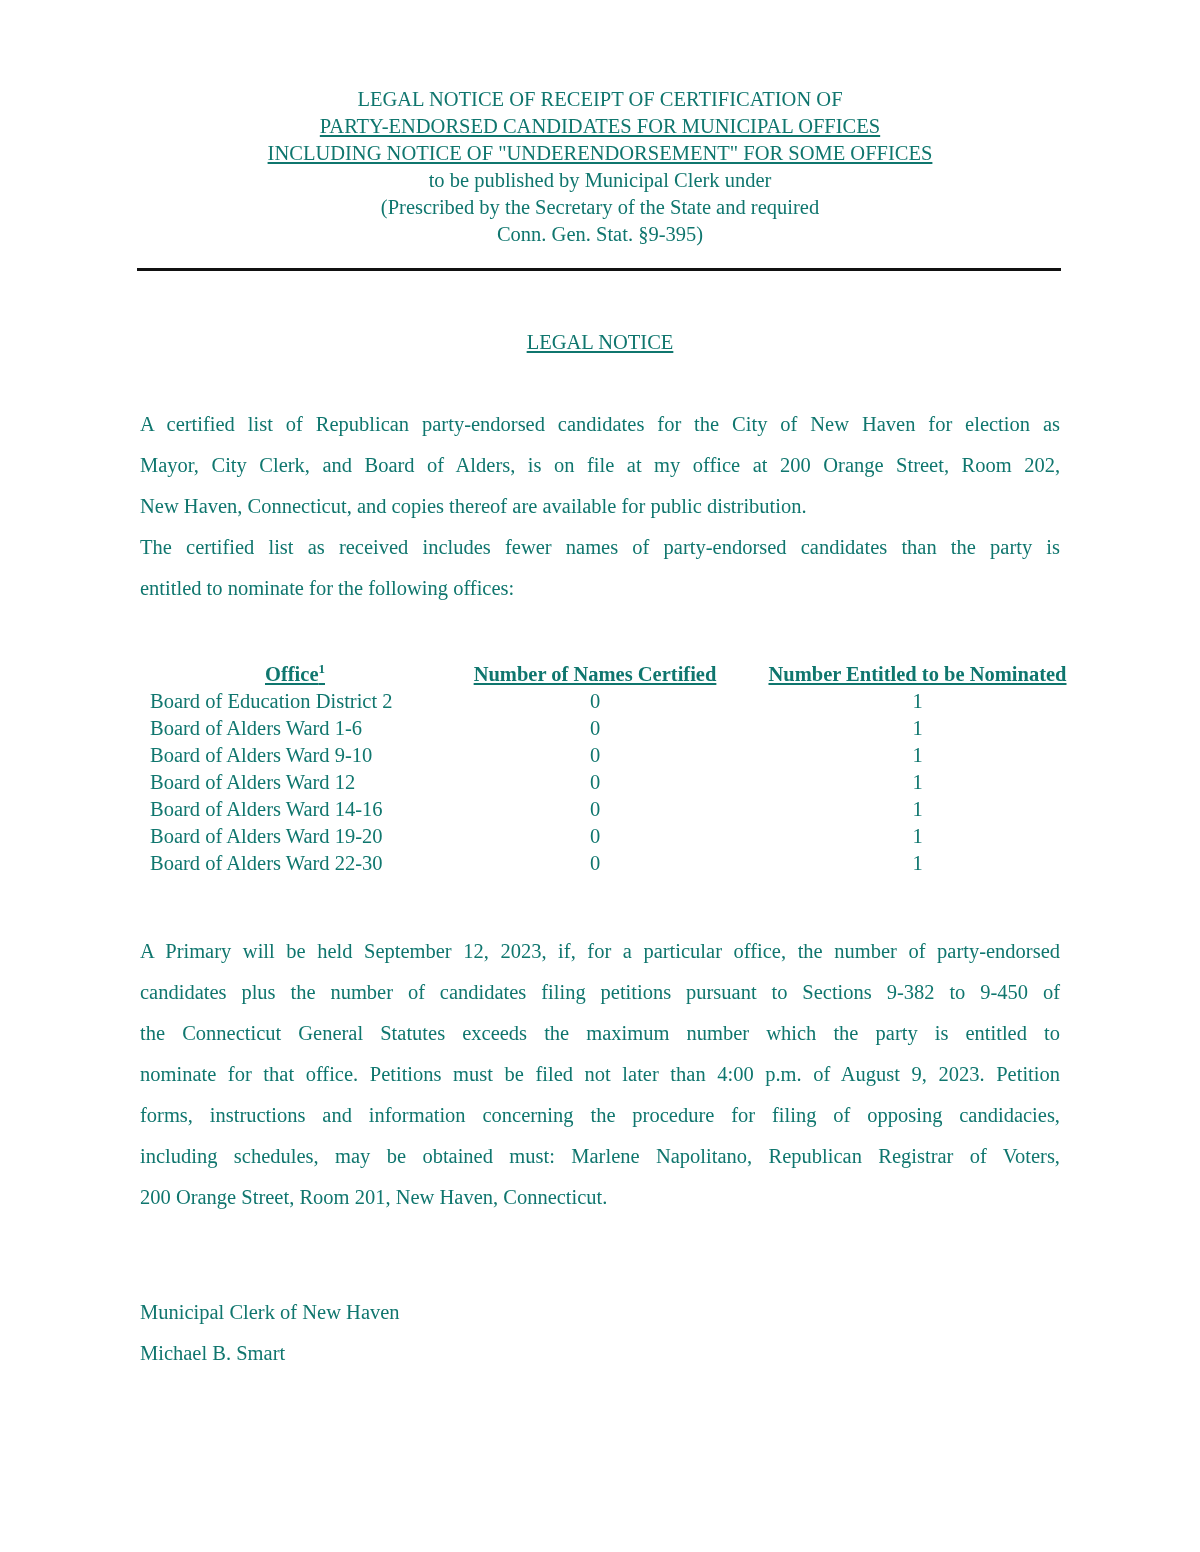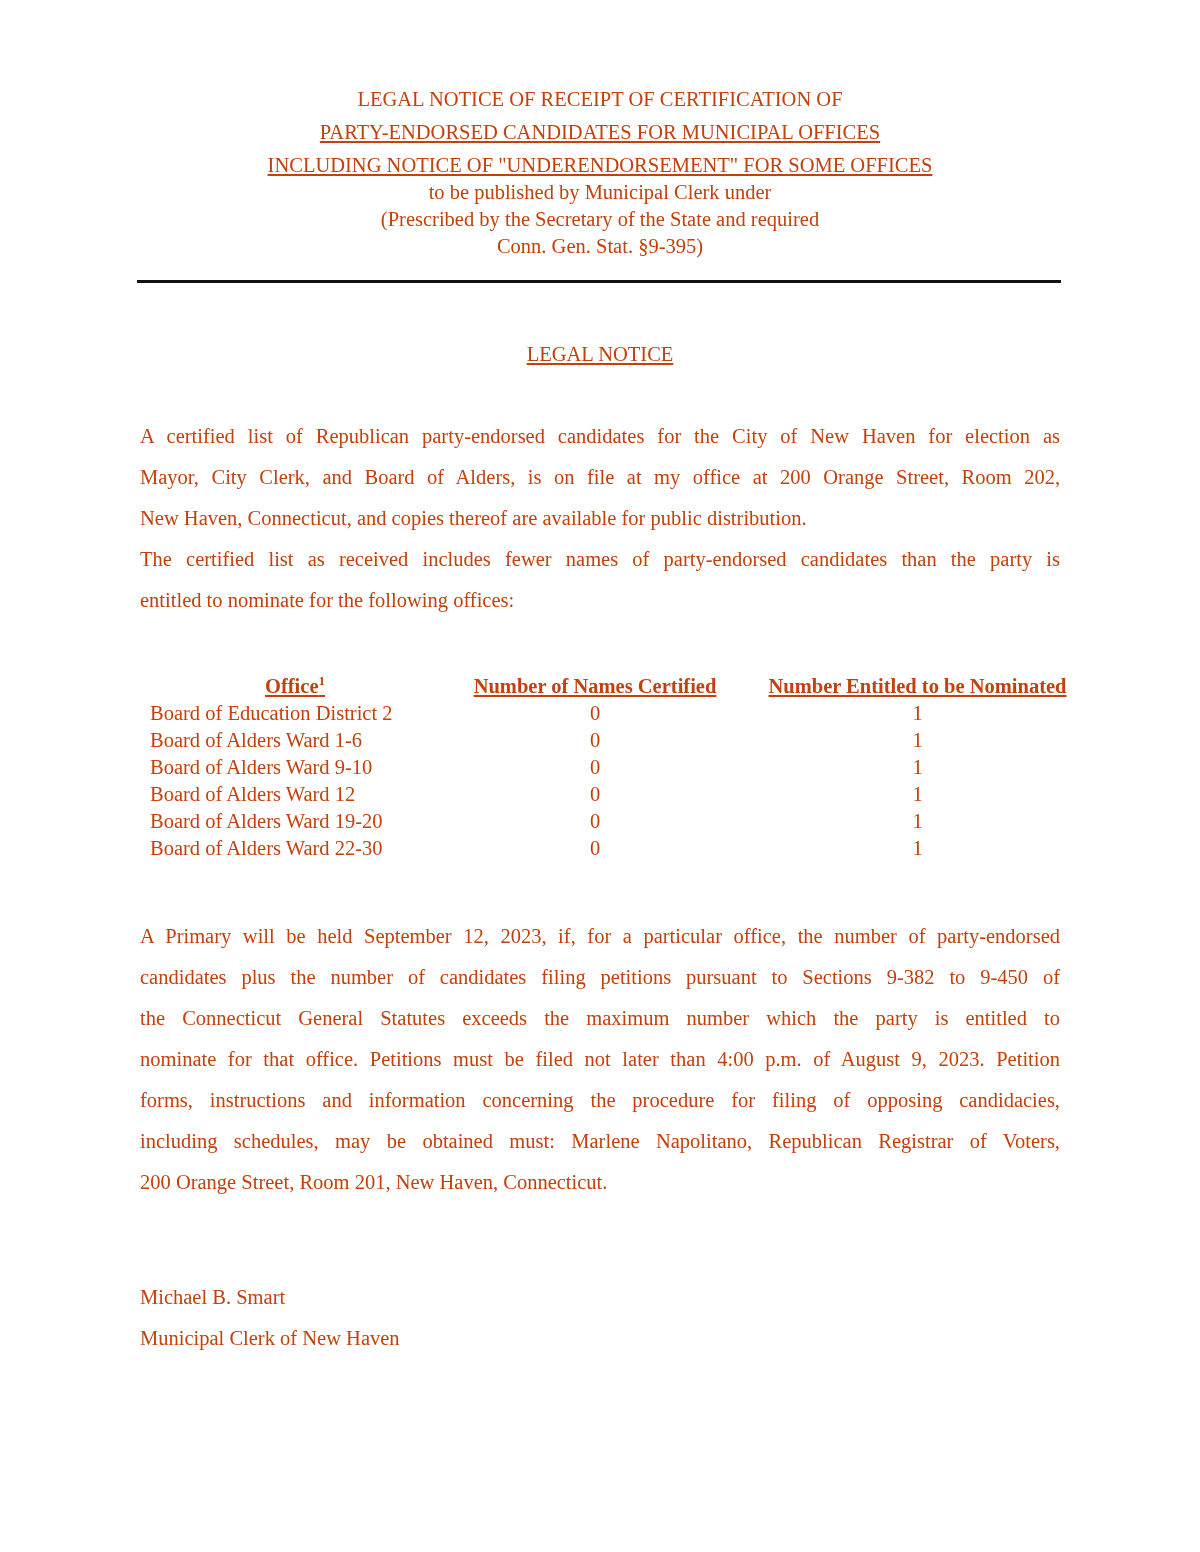--- a/index.html
+++ b/index.html
@@ -3,31 +3,31 @@
 <meta charset="utf-8">
 <style>
   * { margin: 0; padding: 0; box-sizing: border-box; }
   html, body { background: #e8e8e8; }
   .page {
     position: relative;
     width: 1200px;
     height: 1552px;
     margin: 0 auto;
     background: #ffffff;
-    color: #c2410c;
+    color: #0f766e;
     font-family: "Liberation Serif", "DejaVu Serif", serif;
     overflow: hidden;
   }
   .title-block {
     padding-top: 86px;
     text-align: center;
     font-size: 20.5px;
     line-height: 27px;
   }
-  .u { text-decoration: underline; margin-top: 6px; }
+  .u { text-decoration: underline; }
   .rule {
     margin: 20px 0 0 137px;
     width: 924px;
     height: 0;
     border-top: 3px solid #111111;
   }
   .notice-heading {
     margin-top: 58px;
     text-align: center;
     font-size: 20.5px;
@@ -132,20 +132,25 @@
             <td class="office-cell">Board of Alders Ward 9-10</td>
             <td class="num-cell">0</td>
             <td class="num-cell">1</td>
           </tr>
           <tr>
             <td class="office-cell">Board of Alders Ward 12</td>
             <td class="num-cell">0</td>
             <td class="num-cell">1</td>
           </tr>
           <tr>
+            <td class="office-cell">Board of Alders Ward 14-16</td>
+            <td class="num-cell">0</td>
+            <td class="num-cell">1</td>
+          </tr>
+          <tr>
             <td class="office-cell">Board of Alders Ward 19-20</td>
             <td class="num-cell">0</td>
             <td class="num-cell">1</td>
           </tr>
           <tr>
             <td class="office-cell">Board of Alders Ward 22-30</td>
             <td class="num-cell">0</td>
             <td class="num-cell">1</td>
           </tr>
         </tbody>
@@ -156,18 +161,18 @@
       <div class="jline">A Primary will be held September 12, 2023, if, for a particular office, the number of party-endorsed</div>
       <div class="jline">candidates plus the number of candidates filing petitions pursuant to Sections 9-382 to 9-450 of</div>
       <div class="jline">the Connecticut General Statutes exceeds the maximum number which the party is entitled to</div>
       <div class="jline">nominate for that office.  Petitions must be filed not later than 4:00 p.m. of August 9, 2023.  Petition</div>
       <div class="jline">forms, instructions and information concerning the procedure for filing of opposing candidacies,</div>
       <div class="jline">including schedules, may be obtained must: Marlene Napolitano, Republican Registrar of Voters,</div>
       <div class="lastline">200 Orange Street, Room 201, New Haven, Connecticut.</div>
     </div>
 
     <div class="signature">
+      <div>Municipal Clerk of New Haven</div>
       <div>Michael B. Smart</div>
-      <div>Municipal Clerk of New Haven</div>
     </div>
 
   </div>
 </div>
 
 </body></html>

